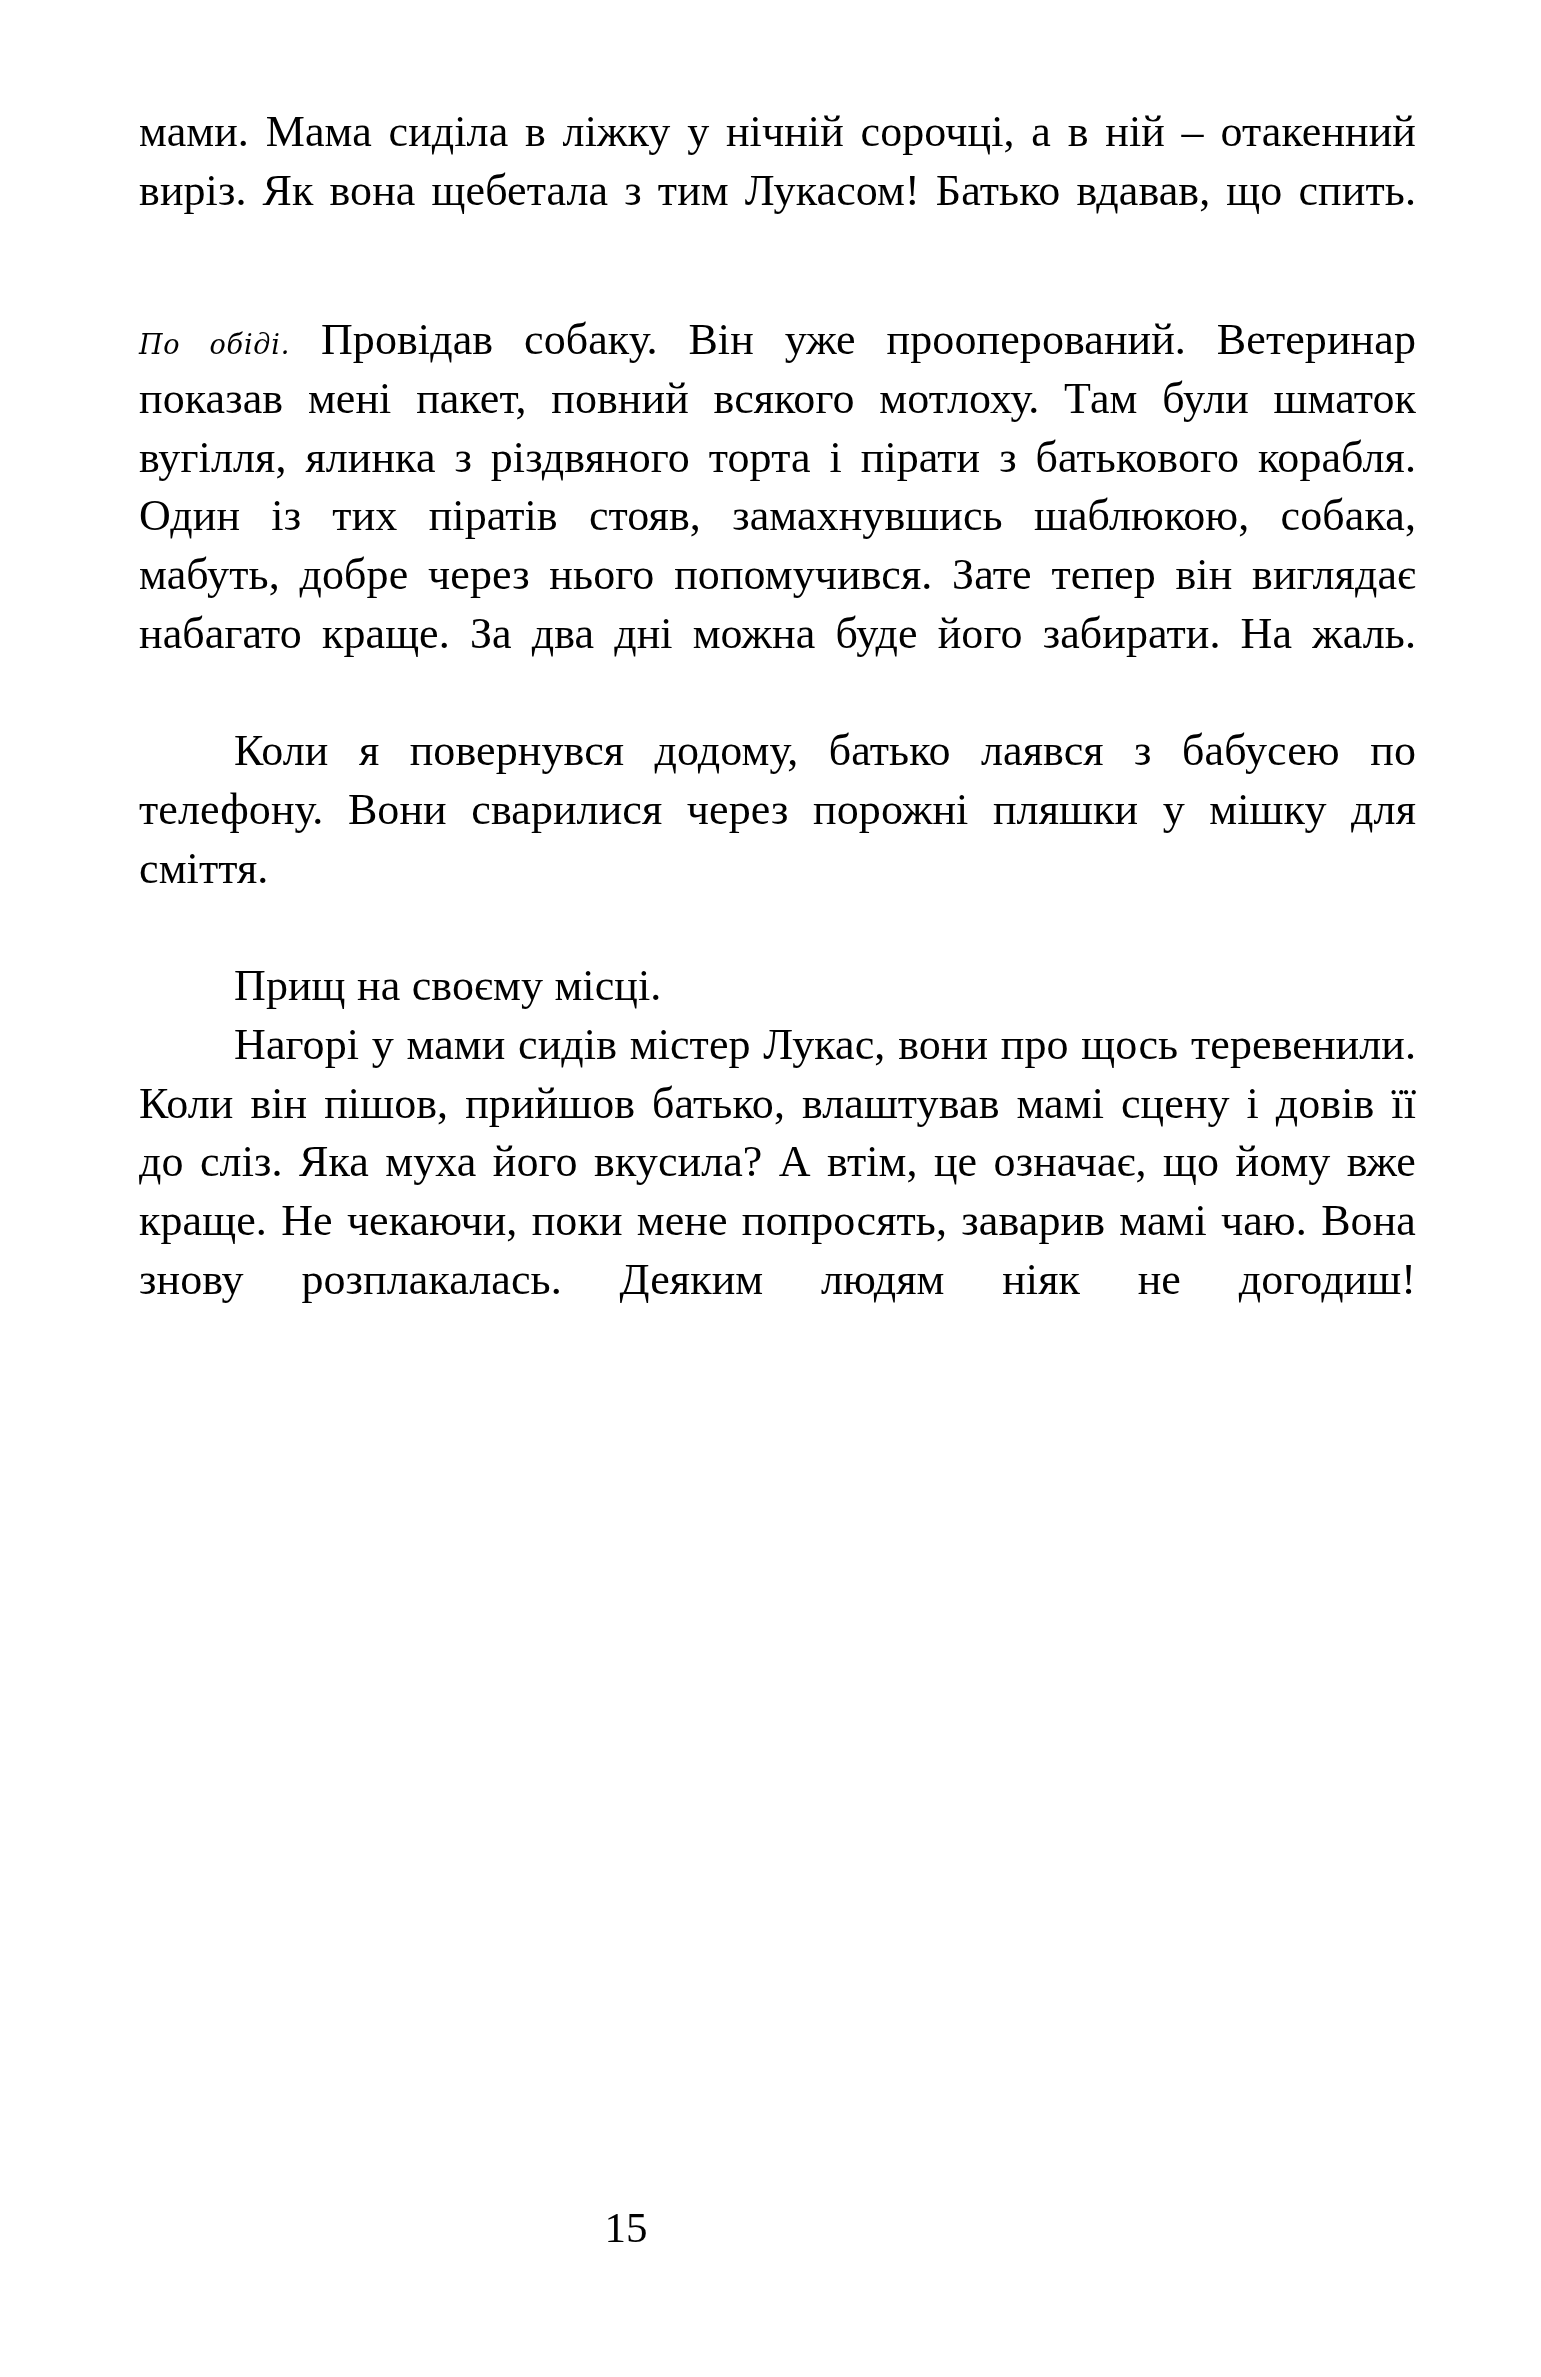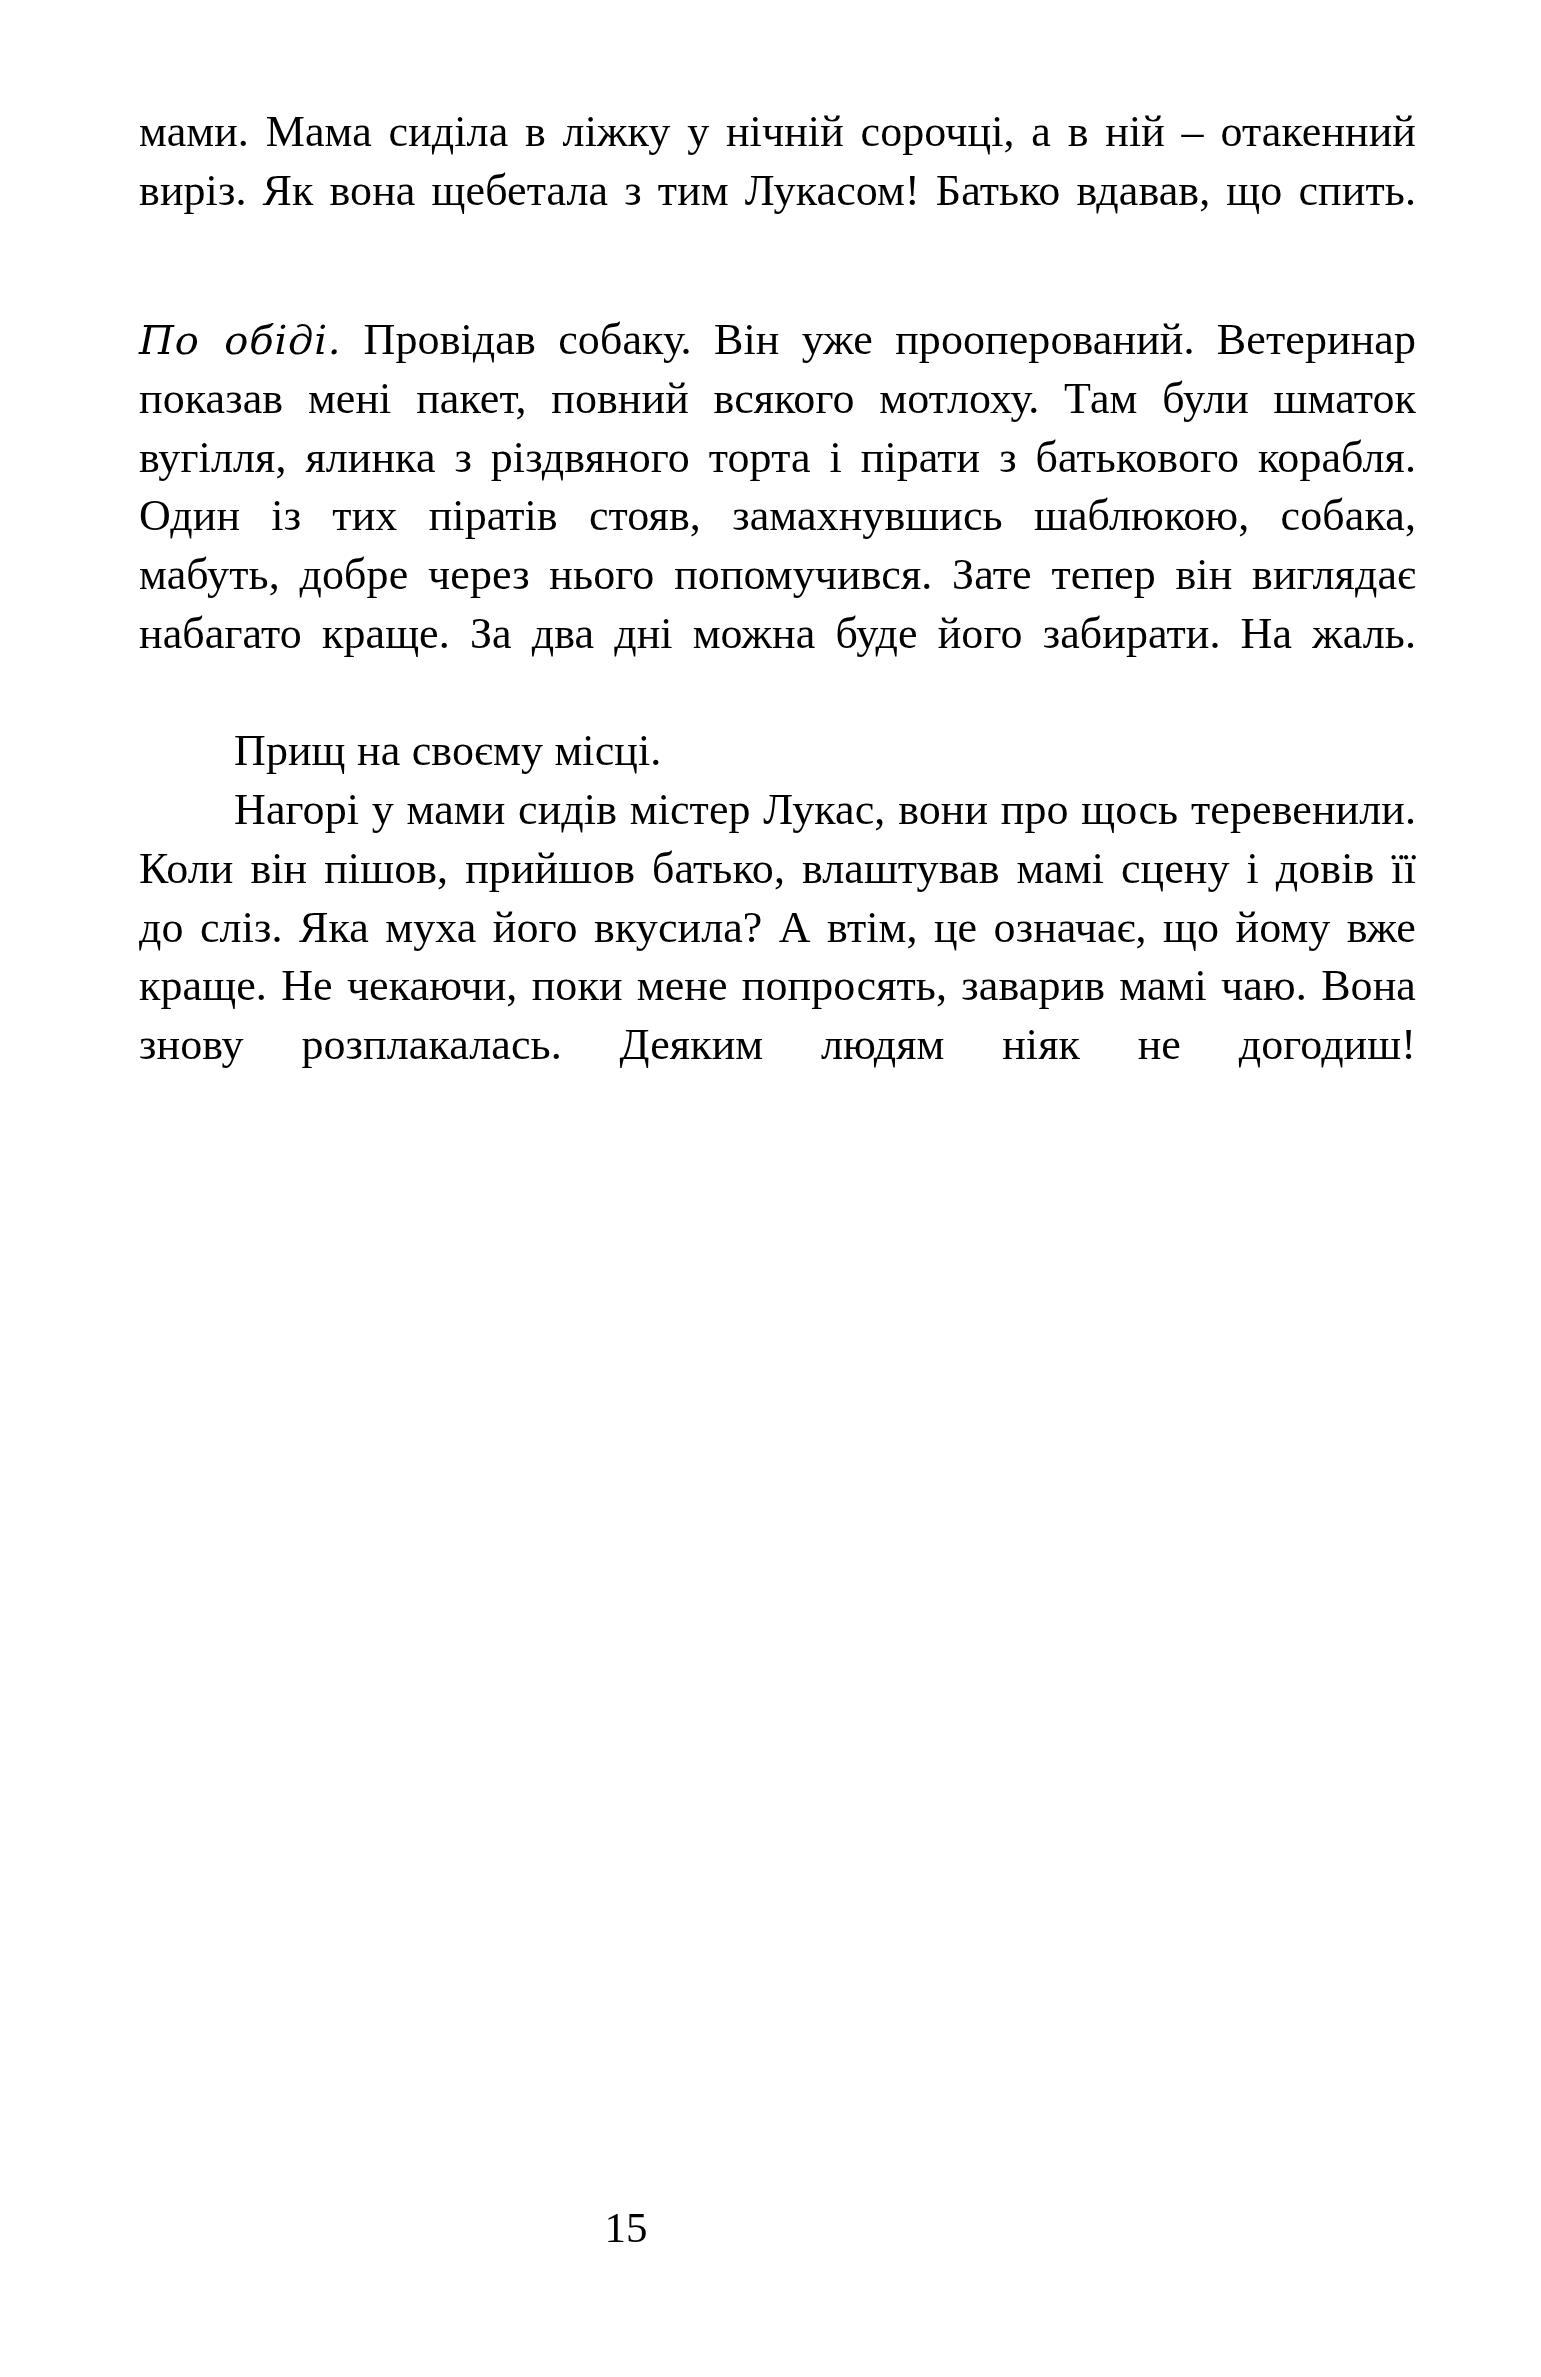--- a/index.html
+++ b/index.html
@@ -59,21 +59,21 @@
     display: inline-block;
     width: 100%;
   }
   p.para.nojust::after {
     content: none;
   }
 
   .daypart {
     font-style: italic;
     font-family: "DejaVu Serif", "Liberation Serif", serif;
-    font-size: 40px;
+    font-size: 27px;
     letter-spacing: 0.8px;
   }
 
   .page-number {
     position: absolute;
     left: 0;
     top: 2206px;
     width: 1244px;
     text-align: center;
     font-size: 43px;
@@ -87,20 +87,21 @@
 
 <div class="page">
 
   <div class="text-block">
 
     <p class="para">мами. Мама сиділа в ліжку у нічній сорочці, а в ній – отакенний виріз. Як вона щебетала з тим Лукасом! Батько вдавав, що спить.</p>
 
 
     <p class="para gap-before"><span class="daypart">По обіді.</span><span> Провідав собаку. Він уже прооперований. Ветеринар показав мені пакет, повний всякого мотлоху. Там були шматок вугілля, ялинка з різдвяного торта і пірати з батькового корабля. Один із тих піратів стояв, замахнувшись шаблюкою, собака, мабуть, добре через нього попомучився. Зате тепер він виглядає набагато краще. За два дні можна буде його забирати. На жаль.</span></p>
 
+    <p class="para indent">Коли я повернувся додому, батько лаявся з бабусею по телефону. Вони сварилися через порожні пляшки у мішку для сміття.</p>
 
     <p class="para indent nojust">Прищ на своєму місці.</p>
 
     <p class="para indent">Нагорі у мами сидів містер Лукас, вони про щось теревенили. Коли він пішов, прийшов батько, влаштував мамі сцену і довів її до сліз. Яка муха його вкусила? А втім, це означає, що йому вже краще. Не чекаючи, поки мене попросять, заварив мамі чаю. Вона знову розплакалась. Деяким людям ніяк не догодиш!</p>
 
   </div>
 
   <div class="page-number">15</div>
 
 </div>

